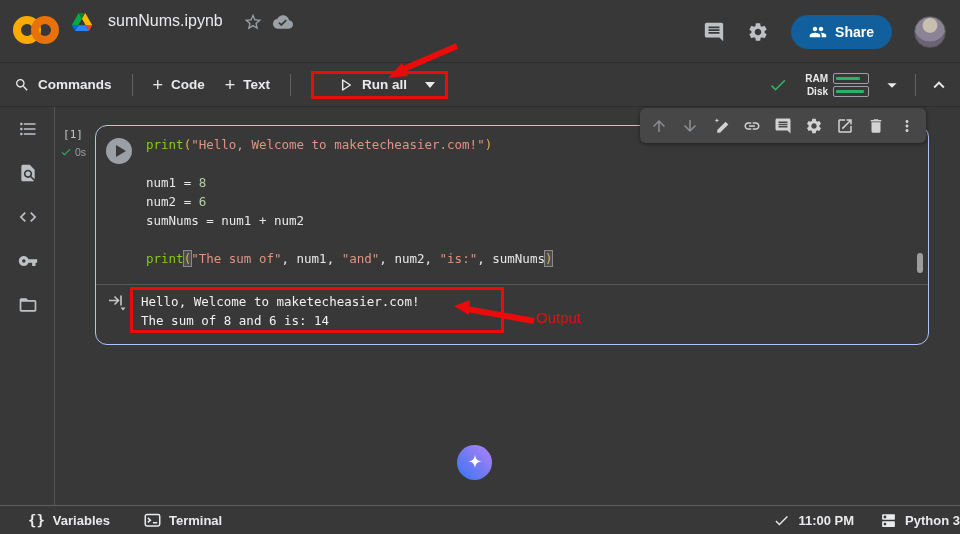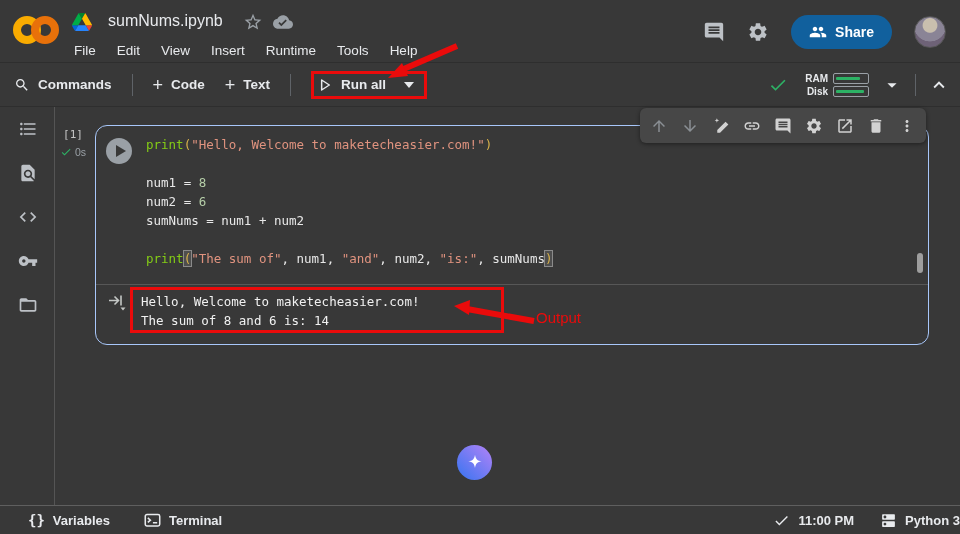--- a/index.html
+++ b/index.html
@@ -35,21 +35,21 @@
 
   
   .toolbar { position:absolute; top:63px; left:0; right:0; height:44px; border-bottom:1px solid #2e2e2e;
     display:flex; align-items:center; }
   .tb-left { display:flex; align-items:center; margin-left:14px; gap:20px; }
   .tb-btn { display:flex; align-items:center; gap:8px; font-size:13.5px; font-weight:700;
     color:#e8eaed; cursor:pointer; background:none; border:none; font-family:"Liberation Sans",sans-serif; }
   .tb-btn .ic { width:16px; height:16px; }
   .tb-divider { width:1px; height:22px; background:#5f6368; }
   .plus-glyph { font-size:18px; font-weight:400; line-height:16px; }
-  .runall-box { border:3px solid #ea0b0b; padding:3px 10px 3px 3px; display:flex; align-items:center; }
+  .runall-box { border:3px solid #ea0b0b; padding:3px 10px 3px 24px; display:flex; align-items:center; }
   .caret-down { width:0; height:0; border-left:5px solid transparent; border-right:5px solid transparent;
     border-top:6px solid #e8eaed; margin-left:10px; }
   .tb-right { position:absolute; right:10px; top:0; height:44px; display:flex; align-items:center; gap:12px; }
   .ok-check { width:20px; height:20px; color:#2db265; }
   .gauges { display:flex; flex-direction:column; gap:2px; }
   .gauge-row { display:flex; gap:5px; }
   .gauge-label { font-size:10px; font-weight:700; color:#e8eaed; width:28px; text-align:right; }
   .gauge-bar { position:relative; width:36px; height:11px; border:1px solid #9aa0a6; border-radius:2px; cursor:pointer; }
   .gauge-fill { position:absolute; left:2px; bottom:3px; height:3px; background:#2db265; border-radius:1px; }
   .ram-fill { width:70%; } .disk-fill { width:82%; }
@@ -135,29 +135,20 @@
     <path fill="#2684fc" d="M59.8 53H27.5L13.75 76.8c1.35.8 2.9 1.2 4.5 1.2h50.8c1.6 0 3.15-.45 4.5-1.2z"></path>
     <path fill="#ffba00" d="M73.4 26.5l-12.7-22c-.8-1.4-1.95-2.5-3.3-3.3L43.65 25l16.15 28h27.45c0-1.55-.4-3.1-1.2-4.5z"></path>
   </svg>
   <div class="nb-title">sumNums.ipynb</div>
   <svg class="title-star" viewBox="0 0 24 24">
     <path class="ic" fill="currentColor" d="M22 9.24l-7.19-.62L12 2 9.19 8.63 2 9.24l5.46 4.73L5.82 21 12 17.27 18.18 21l-1.63-7.03L22 9.24zM12 15.4l-3.76 2.27 1-4.28-3.32-2.88 4.38-.38L12 6.1l1.71 4.04 4.38.38-3.32 2.88 1 4.28L12 15.4z"></path>
   </svg>
   <svg class="title-cloud" viewBox="0 0 24 24">
     <path fill="currentColor" d="M19.35 10.04C18.67 6.59 15.64 4 12 4 9.11 4 6.6 5.64 5.35 8.04 2.34 8.36 0 10.91 0 14c0 3.31 2.69 6 6 6h13c2.76 0 5-2.24 5-5 0-2.64-2.05-4.78-4.65-4.96zM10 17l-3.5-3.5 1.41-1.41L10 14.17 15.18 9l1.41 1.41L10 17z"></path>
   </svg>
-  <div class="menubar">
-    <span class="menu-item">File</span>
-    <span class="menu-item">Edit</span>
-    <span class="menu-item">View</span>
-    <span class="menu-item">Insert</span>
-    <span class="menu-item">Runtime</span>
-    <span class="menu-item">Tools</span>
-    <span class="menu-item">Help</span>
-  </div>
   <div class="hdr-right">
     <svg class="hdr-icon" viewBox="0 0 24 24">
       <path fill="currentColor" d="M21.99 4c0-1.1-.89-2-1.99-2H4c-1.1 0-2 .9-2 2v12c0 1.1.9 2 2 2h14l4 4-.01-18zM18 14H6v-2h12v2zm0-3H6V9h12v2zm0-3H6V6h12v2z"></path>
     </svg>
     <svg class="hdr-icon" viewBox="0 0 24 24">
       <path fill="currentColor" d="M19.14 12.94c.04-.3.06-.61.06-.94 0-.32-.02-.64-.07-.94l2.03-1.58c.18-.14.23-.41.12-.61l-1.92-3.32c-.12-.22-.37-.29-.59-.22l-2.39.96c-.5-.38-1.03-.7-1.62-.94l-.36-2.54c-.04-.24-.24-.41-.48-.41h-3.84c-.24 0-.43.17-.47.41l-.36 2.54c-.59.24-1.13.57-1.62.94l-2.39-.96c-.22-.08-.47 0-.59.22L2.74 8.87c-.12.21-.08.47.12.61l2.03 1.58c-.05.3-.09.63-.09.94s.02.64.07.94l-2.03 1.58c-.18.14-.23.41-.12.61l1.92 3.32c.12.22.37.29.59.22l2.39-.96c.5.38 1.03.7 1.62.94l.36 2.54c.05.24.24.41.48.41h3.84c.24 0 .44-.17.47-.41l.36-2.54c.59-.24 1.13-.56 1.62-.94l2.39.96c.22.08.47 0 .59-.22l1.92-3.32c.12-.22.07-.47-.12-.61l-2.01-1.58zM12 15.6c-1.98 0-3.6-1.62-3.6-3.6s1.62-3.6 3.6-3.6 3.6 1.62 3.6 3.6-1.62 3.6-3.6 3.6z"></path>
     </svg>
     <button class="share-btn">
       <svg class="ic" viewBox="0 0 24 24">
         <path fill="currentColor" d="M16 11c1.66 0 2.99-1.34 2.99-3S17.66 5 16 5c-1.66 0-3 1.34-3 3s1.34 3 3 3zm-8 0c1.66 0 2.99-1.34 2.99-3S9.66 5 8 5C6.34 5 5 6.34 5 8s1.34 3 3 3zm0 2c-2.33 0-7 1.17-7 3.5V19h14v-2.5c0-2.33-4.67-3.5-7-3.5zm8 0c-.29 0-.62.02-.97.05 1.16.84 1.97 1.97 1.97 3.45V19h6v-2.5c0-2.33-4.67-3.5-7-3.5z"></path>

